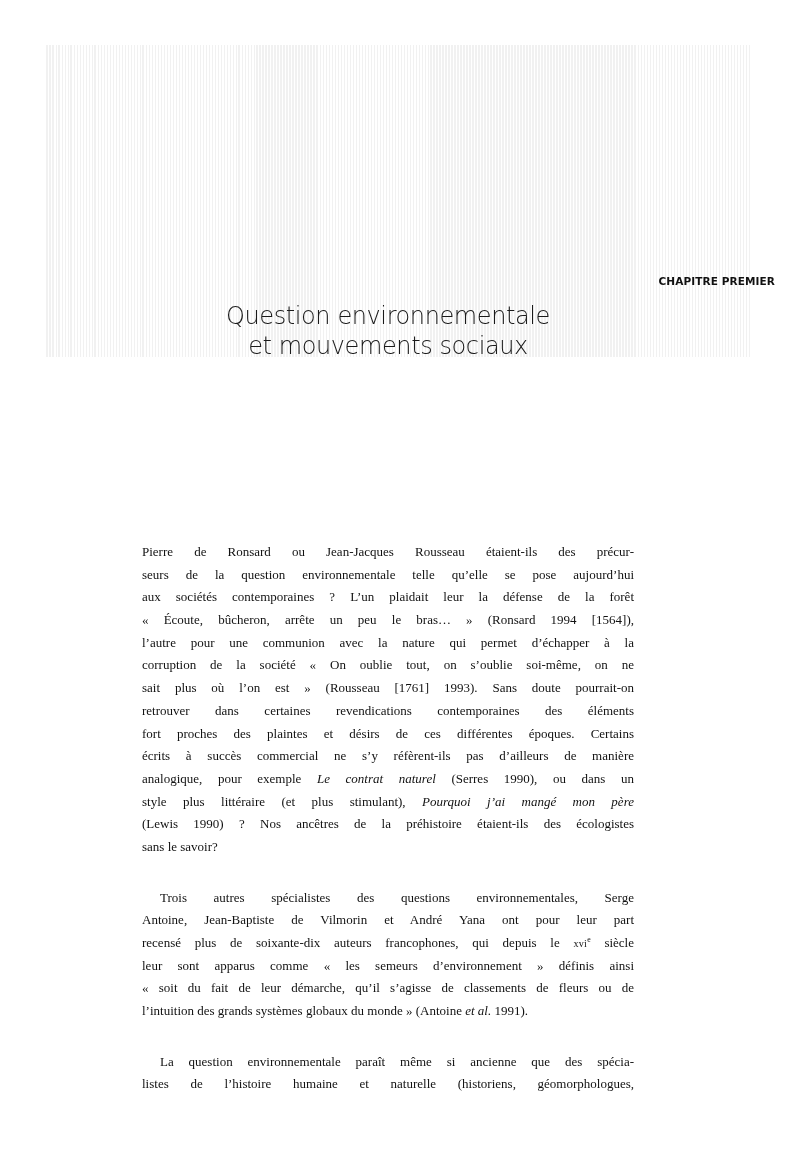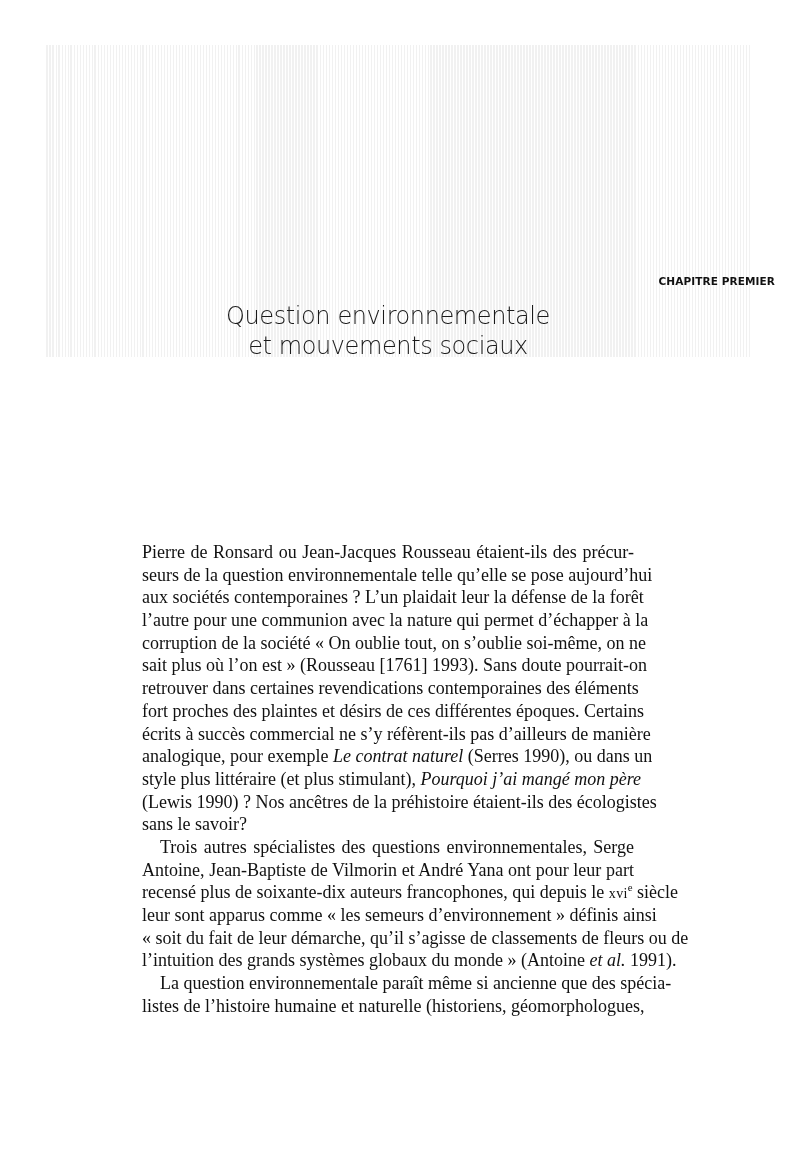--- a/index.html
+++ b/index.html
@@ -49,37 +49,37 @@
       color: #1a1a1a;
       letter-spacing: -0.4px;
     }
     .chapter-title span { display: block; }
     .body-text {
       position: absolute;
       left: 142px;
       top: 541px;
       width: 492px;
       font-family: "Liberation Serif", serif;
-      font-size: 18px;
+      font-size: 13px;
       line-height: 22.7px;
       color: #111111;
       text-align: justify;
       hyphens: manual;
     }
     .body-text .line {
       display: block;
       text-align: justify;
       text-align-last: justify;
       white-space: nowrap;
       height: 22.7px;
     }
     .body-text .line.last {
       text-align-last: left;
     }
-    .body-text .line.indent { padding-left: 18px; }
+    .body-text .line.indent { padding-left: 18px; margin-top: 28px; }
     .sc { font-size: 0.78em; letter-spacing: 0.3px; }
     sup.exp { font-size: 0.6em; vertical-align: super; line-height: 0; }
     em { font-style: italic; }
   </style>
 </head>
 <body>
 
 <div class="header-band"></div>
 
 <div class="chapter-label">CHAPITRE PREMIER</div>
@@ -87,20 +87,21 @@
 <h1 class="chapter-title" style="margin:0;">
   <span>Question environnementale</span>
   <span>et mouvements sociaux</span>
 </h1>
 
 <div class="body-text" id="body-text">
     <div>
       <span class="line"><span>Pierre de Ronsard ou Jean-Jacques Rousseau étaient-ils des précur-</span></span>
       <span class="line"><span>seurs de la question environnementale telle qu’elle se pose aujourd’hui</span></span>
       <span class="line"><span>aux sociétés contemporaines ? L’un plaidait leur la défense de la forêt</span></span>
+      <span class="line"><span>« Écoute, bûcheron, arrête un peu le bras… » (Ronsard 1994 [1564]),</span></span>
       <span class="line"><span>l’autre pour une communion avec la nature qui permet d’échapper à la</span></span>
       <span class="line"><span>corruption de la société « On oublie tout, on s’oublie soi-même, on ne</span></span>
       <span class="line"><span>sait plus où l’on est » (Rousseau [1761] 1993). Sans doute pourrait-on</span></span>
       <span class="line"><span>retrouver dans certaines revendications contemporaines des éléments</span></span>
       <span class="line"><span>fort proches des plaintes et désirs de ces différentes époques. Certains</span></span>
       <span class="line"><span>écrits à succès commercial ne s’y réfèrent-ils pas d’ailleurs de manière</span></span>
       <span class="line"><span>analogique, pour exemple </span><em>Le contrat naturel</em><span> (Serres 1990), ou dans un</span></span>
       <span class="line"><span>style plus littéraire (et plus stimulant), </span><em>Pourquoi j’ai mangé mon père</em></span>
       <span class="line"><span>(Lewis 1990) ? Nos ancêtres de la préhistoire étaient-ils des écologistes</span></span>
       <span class="line last"><span>sans le savoir?</span></span>

